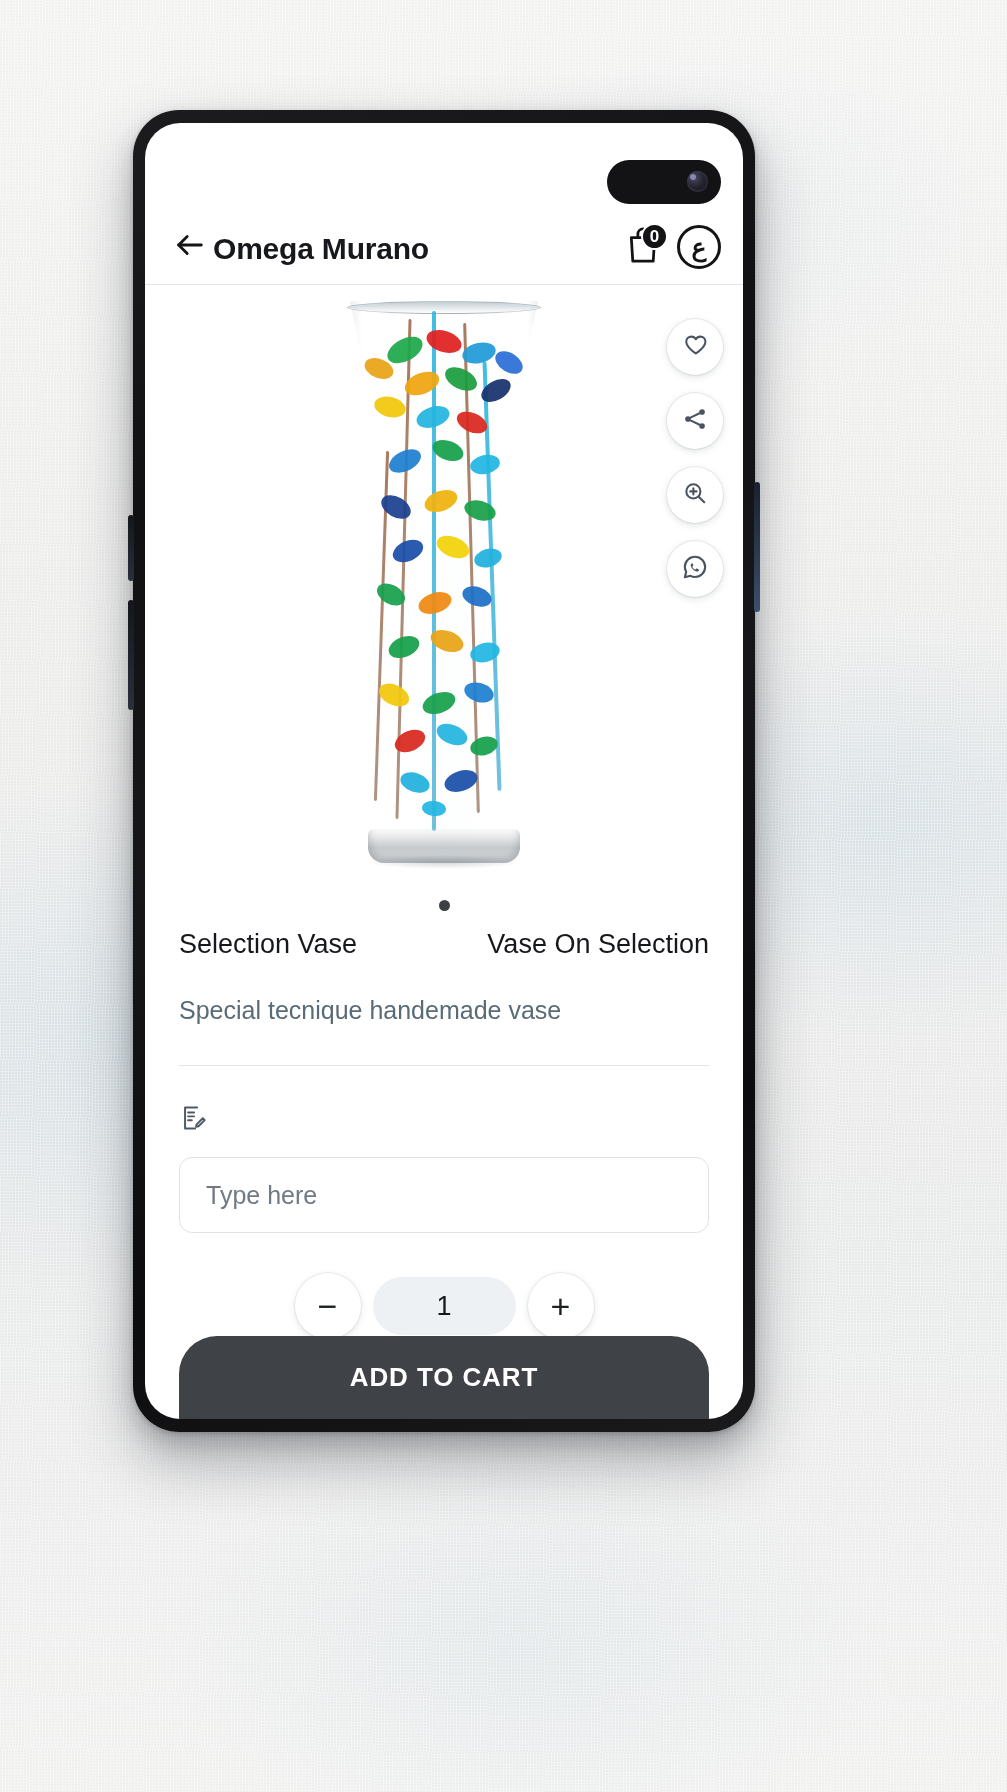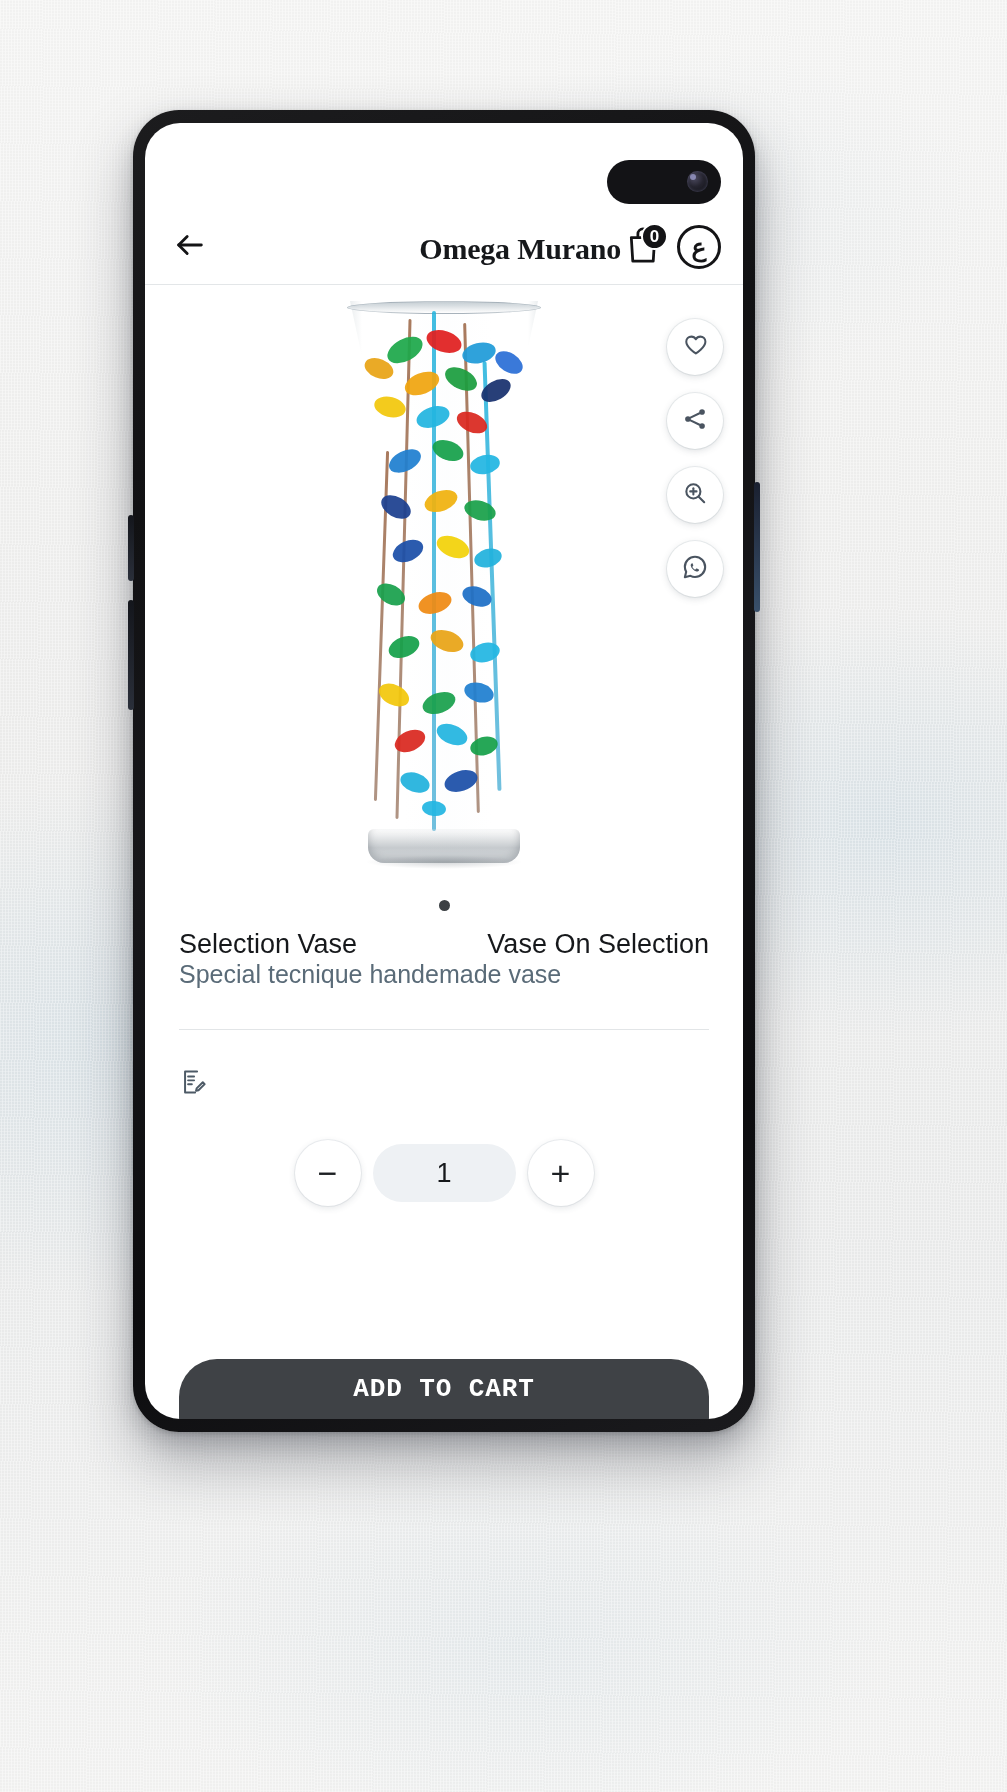--- a/index.html
+++ b/index.html
@@ -110,27 +110,26 @@
     padding: 0 22px 14px 22px;
     border-bottom: 1px solid #e3e6e8;
   }
   #back-btn {
     width: 46px; height: 46px;
     display: flex; align-items: center; justify-content: center;
     flex: 0 0 auto;
   }
   #appbar-title {
     flex: 1;
-    text-align: right;
+    text-align: left;
     font-size: 30px;
     font-weight: bold;
     color: #16181b;
     letter-spacing: -0.2px;
     padding-bottom: 4px;
-    font-family: Liberation Serif, serif;
   }
   #appbar-actions {
     display: flex;
     align-items: center;
     gap: 12px;
     flex: 0 0 auto;
   }
   #cart-btn { position: relative; width: 44px; height: 46px; display:flex; align-items:center; justify-content:center; }
   #cart-badge {
     position: absolute;
@@ -260,20 +259,21 @@
   #info { padding: 0 34px; }
   #title-row {
     display: flex;
     align-items: baseline;
     justify-content: space-between;
     padding-top: 4px;
   }
   #product-name { font-size: 27px; color: #16181b; }
   #product-price { font-size: 27px; color: #16181b; }
   #product-desc {
+    margin-top: 36px;
     font-size: 25px;
     color: #5a6b78;
   }
   #divider {
     margin: 40px 0 0 0;
     height: 1px;
     background: #e2e5e7;
   }
 
   
@@ -328,26 +328,26 @@
     display: flex; align-items: center; justify-content: center;
     font-size: 27px;
     color: #16181b;
   }
 
   
   #add-to-cart {
     position: absolute;
     left: 34px; right: 34px;
     bottom: 0;
-    height: 60px;
+    height: 83px;
     border-radius: 38px 38px 0 0;
     background: #3f4246;
     color: #ffffff;
     border: none;
-    font-family: Liberation Mono, monospace;
+    font-family: Liberation Sans, sans-serif;
     font-size: 26px;
     font-weight: bold;
     letter-spacing: 0.9px;
     display: flex; align-items: center; justify-content: center;
   }
 </style>
 </head>
 <body>
 
 <div id="backdrop"></div>
@@ -518,20 +518,21 @@
           <svg width="28" height="28" viewBox="0 0 24 24" fill="none" stroke="#4d5a66" stroke-width="1.7" stroke-linecap="round" stroke-linejoin="round">
             <path d="M15.5 3H5.2v18h8.6"></path>
             <line x1="7.8" y1="7.2" x2="12.9" y2="7.2"></line>
             <line x1="7.8" y1="10.6" x2="12.9" y2="10.6"></line>
             <line x1="7.8" y1="14" x2="11" y2="14"></line>
             <path d="M20.4 12.2l1.6 1.6-5.3 5.3-2.1.5.5-2.1z"></path>
           </svg>
         </span>
       </div>
 
+      <input id="msg-input" type="text" placeholder="Type here" style="">
 
       <div id="stepper">
         <button class="step-btn">−</button>
         <div id="qty-pill">1</div>
         <button class="step-btn">+</button>
       </div>
 
     </div>
 
     <button id="add-to-cart">ADD TO CART</button>

